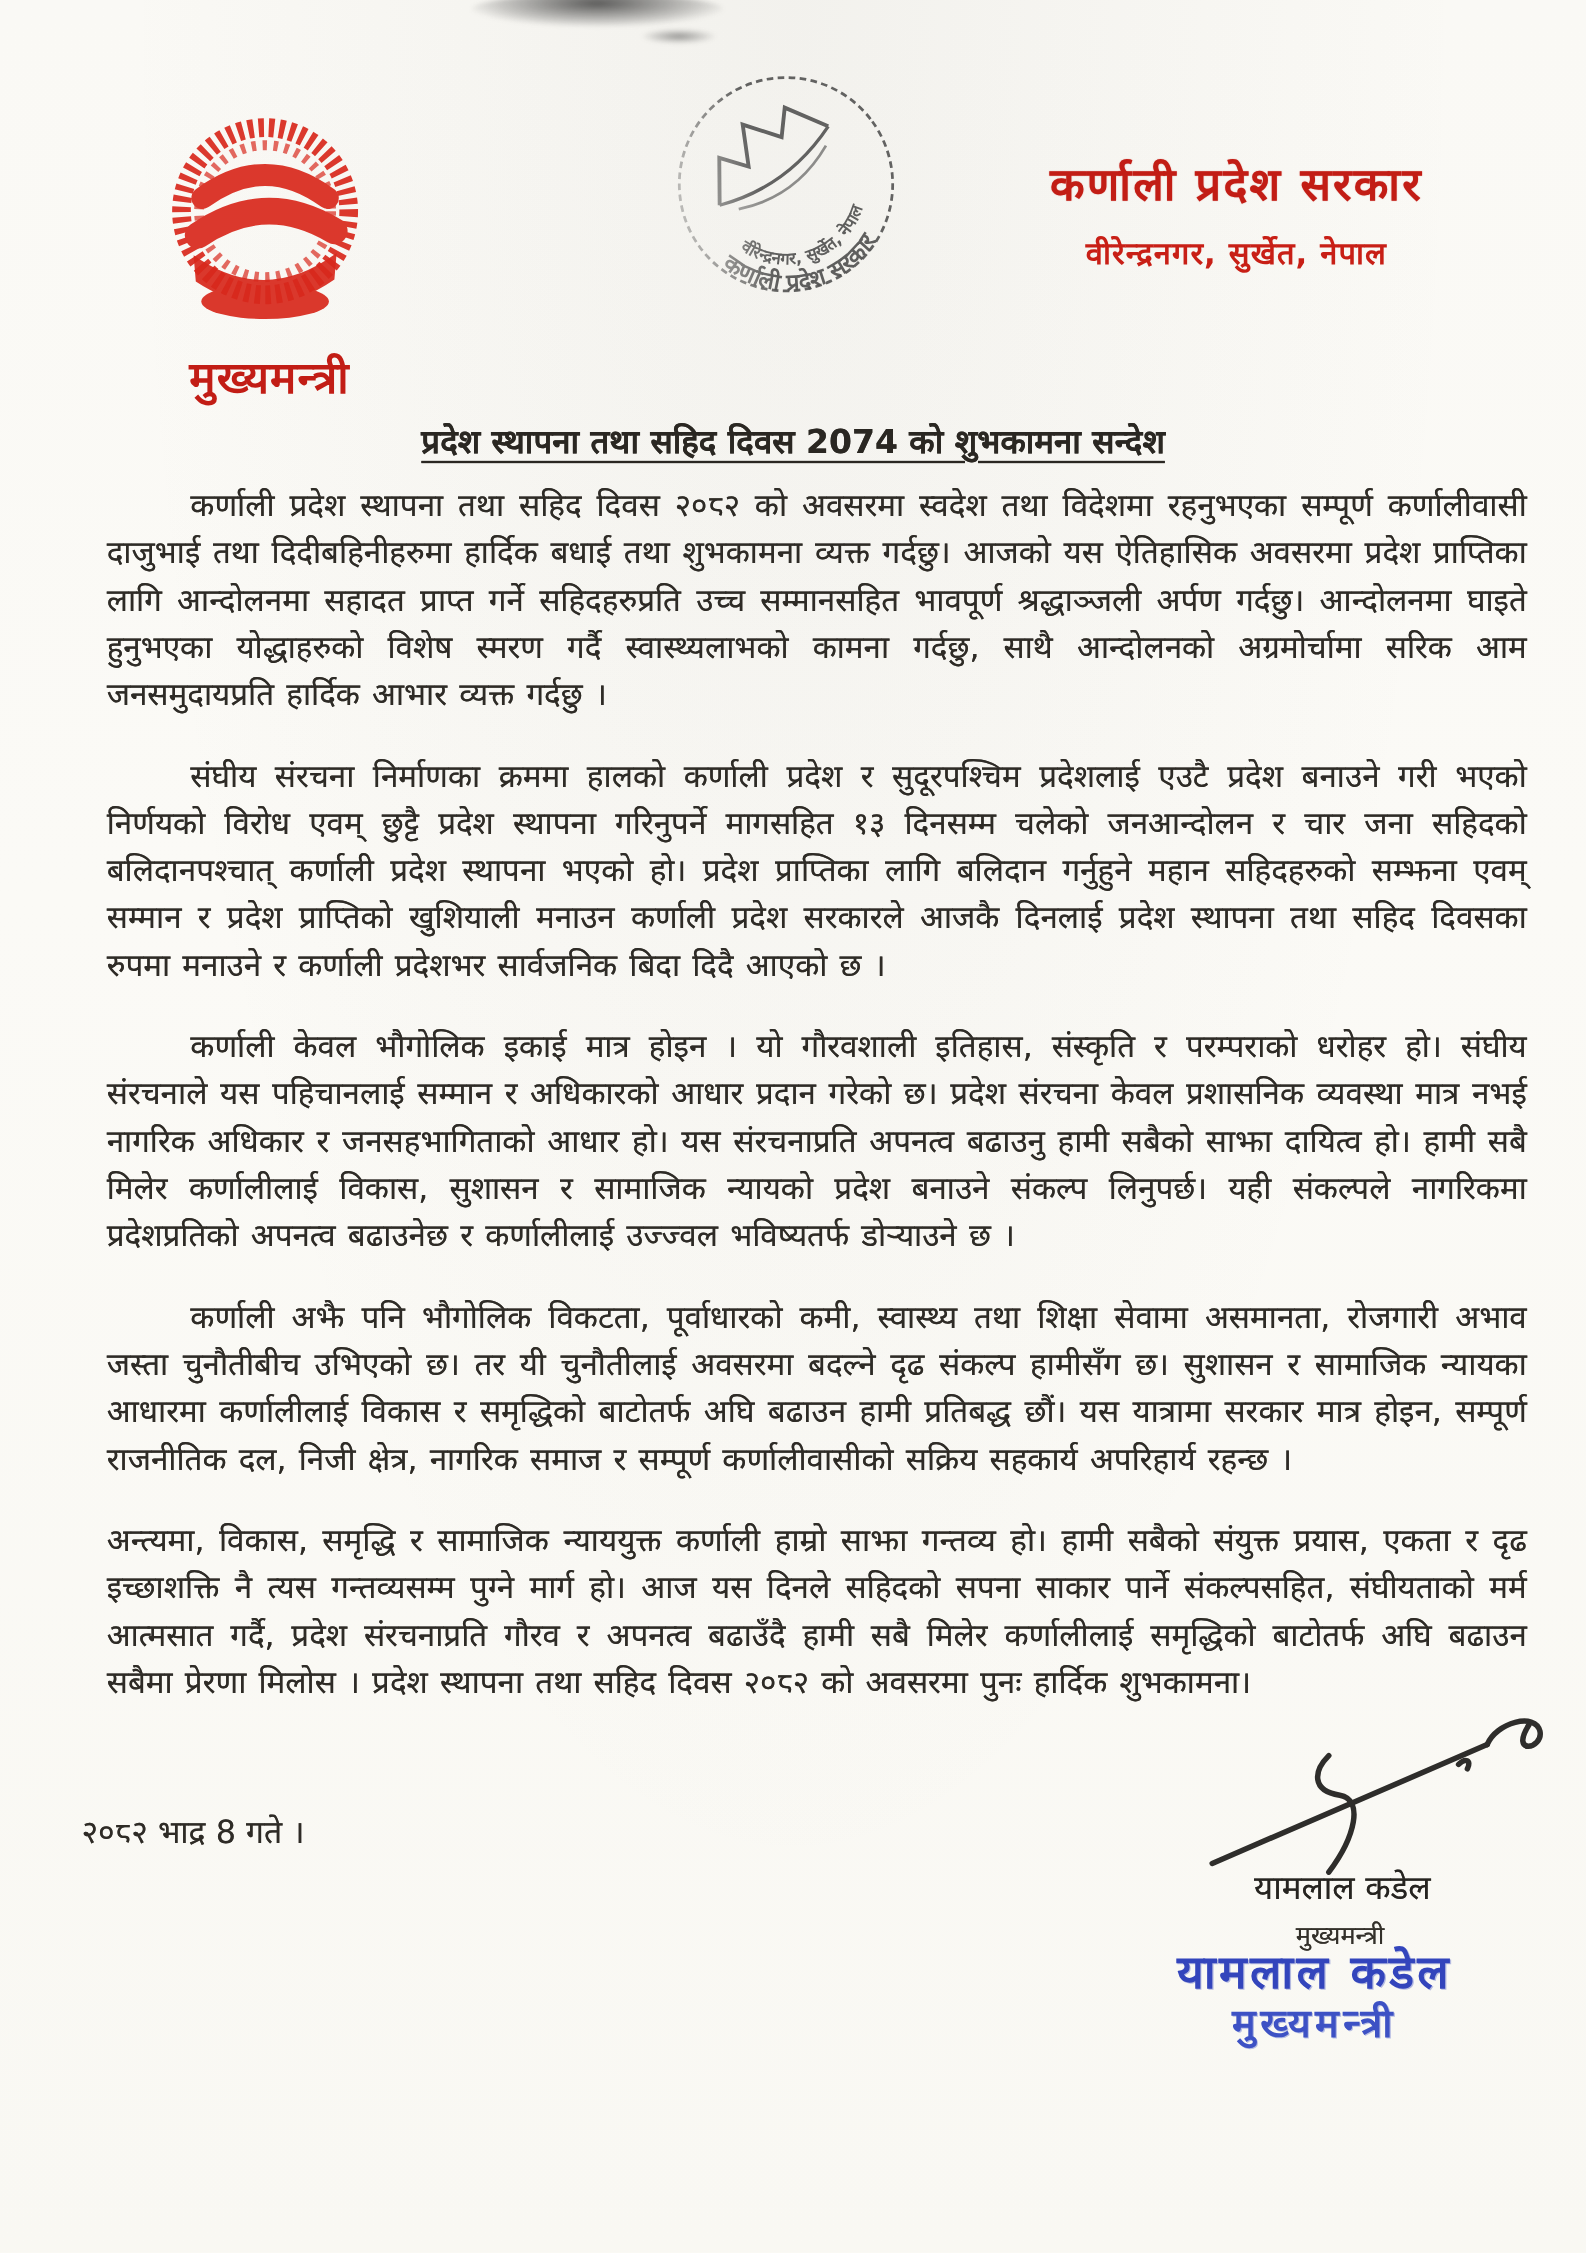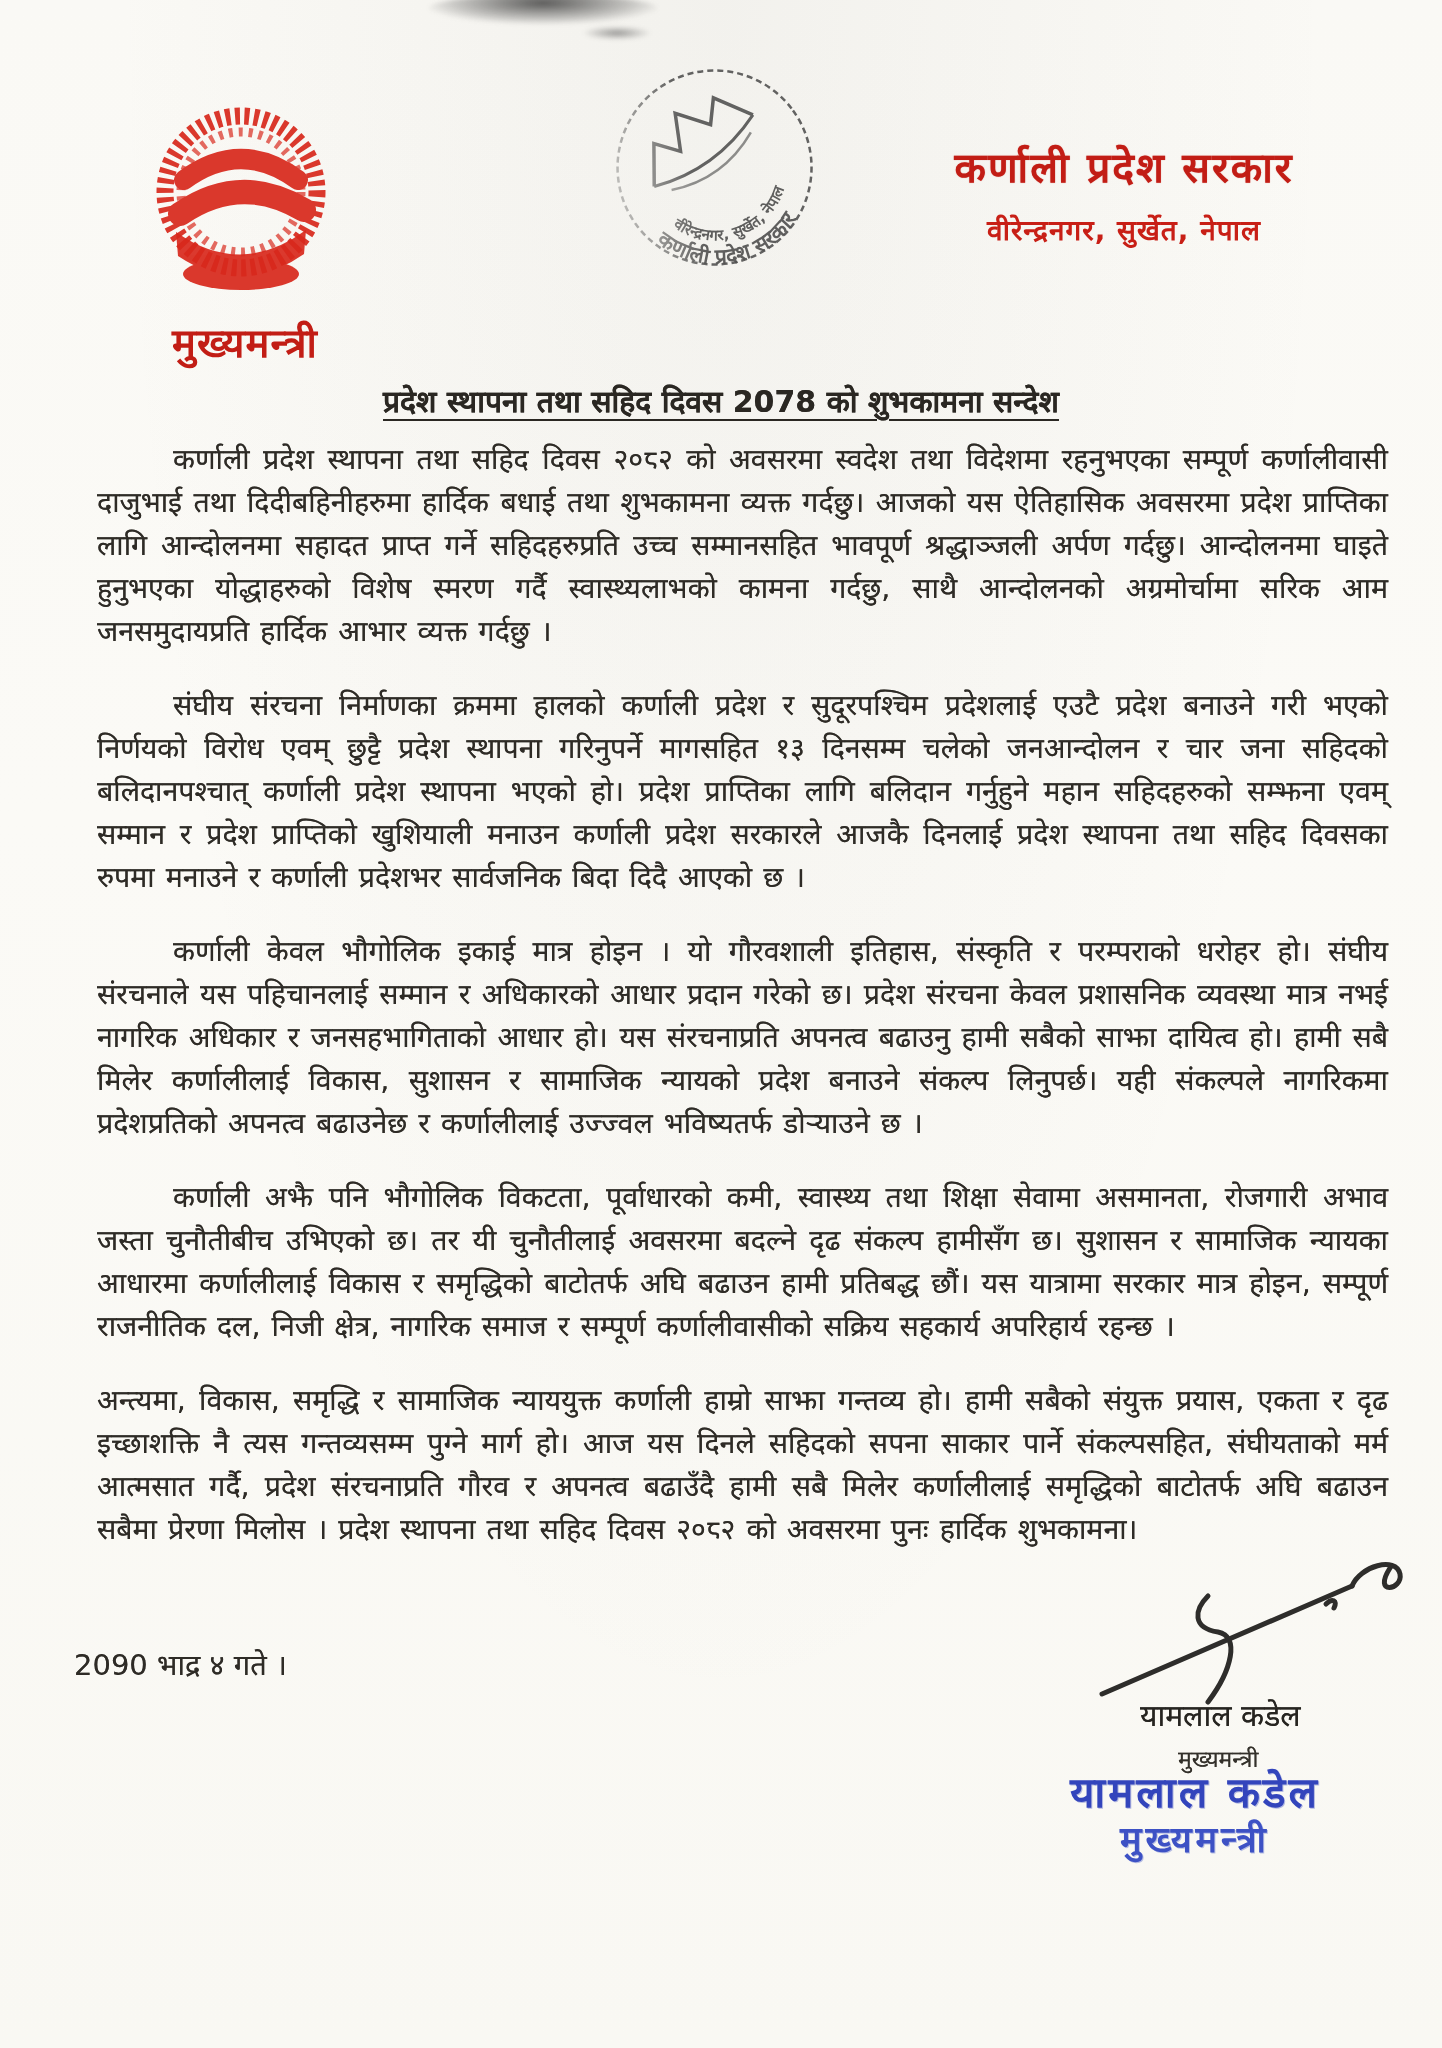--- a/index.html
+++ b/index.html
@@ -145,32 +145,32 @@
       <text font-size="15"><textPath href="#arcBot2" startOffset="10%">वीरेन्द्रनगर, सुर्खेत, नेपाल</textPath></text>
     </g>
   </svg>
 
   <div class="org-block">
     <div class="org-name">कर्णाली प्रदेश सरकार</div>
     <div class="org-address">वीरेन्द्रनगर, सुर्खेत, नेपाल</div>
   </div>
 
   <div class="letter-title">
-    <span>प्रदेश स्थापना तथा सहिद दिवस 2078 को शुभकामना सन्देश</span>
+    <span>प्रदेश स्थापना तथा सहिद दिवस 2074 को शुभकामना सन्देश</span>
   </div>
 
   <div class="body-text">
     <p class="para indent">कर्णाली प्रदेश स्थापना तथा सहिद दिवस २०८२ को अवसरमा स्वदेश तथा विदेशमा रहनुभएका सम्पूर्ण कर्णालीवासी दाजुभाई तथा दिदीबहिनीहरुमा हार्दिक बधाई तथा शुभकामना व्यक्त गर्दछु। आजको यस ऐतिहासिक अवसरमा प्रदेश प्राप्तिका लागि आन्दोलनमा सहादत प्राप्त गर्ने सहिदहरुप्रति उच्च सम्मानसहित भावपूर्ण श्रद्धाञ्जली अर्पण गर्दछु। आन्दोलनमा घाइते हुनुभएका योद्धाहरुको विशेष स्मरण गर्दै स्वास्थ्यलाभको कामना गर्दछु, साथै आन्दोलनको अग्रमोर्चामा सरिक आम जनसमुदायप्रति हार्दिक आभार व्यक्त गर्दछु ।</p>
     <p class="para indent">संघीय संरचना निर्माणका क्रममा हालको कर्णाली प्रदेश र सुदूरपश्चिम प्रदेशलाई एउटै प्रदेश बनाउने गरी भएको निर्णयको विरोध एवम् छुट्टै प्रदेश स्थापना गरिनुपर्ने मागसहित १३ दिनसम्म चलेको जनआन्दोलन र चार जना सहिदको बलिदानपश्चात् कर्णाली प्रदेश स्थापना भएको हो। प्रदेश प्राप्तिका लागि बलिदान गर्नुहुने महान सहिदहरुको सम्झना एवम् सम्मान र प्रदेश प्राप्तिको खुशियाली मनाउन कर्णाली प्रदेश सरकारले आजकै दिनलाई प्रदेश स्थापना तथा सहिद दिवसका रुपमा मनाउने र कर्णाली प्रदेशभर सार्वजनिक बिदा दिदै आएको छ ।</p>
     <p class="para indent">कर्णाली केवल भौगोलिक इकाई मात्र होइन । यो गौरवशाली इतिहास, संस्कृति र परम्पराको धरोहर हो। संघीय संरचनाले यस पहिचानलाई सम्मान र अधिकारको आधार प्रदान गरेको छ। प्रदेश संरचना केवल प्रशासनिक व्यवस्था मात्र नभई नागरिक अधिकार र जनसहभागिताको आधार हो। यस संरचनाप्रति अपनत्व बढाउनु हामी सबैको साझा दायित्व हो। हामी सबै मिलेर कर्णालीलाई विकास, सुशासन र सामाजिक न्यायको प्रदेश बनाउने संकल्प लिनुपर्छ। यही संकल्पले नागरिकमा प्रदेशप्रतिको अपनत्व बढाउनेछ र कर्णालीलाई उज्ज्वल भविष्यतर्फ डोऱ्याउने छ ।</p>
     <p class="para indent">कर्णाली अझै पनि भौगोलिक विकटता, पूर्वाधारको कमी, स्वास्थ्य तथा शिक्षा सेवामा असमानता, रोजगारी अभाव जस्ता चुनौतीबीच उभिएको छ। तर यी चुनौतीलाई अवसरमा बदल्ने दृढ संकल्प हामीसँग छ। सुशासन र सामाजिक न्यायका आधारमा कर्णालीलाई विकास र समृद्धिको बाटोतर्फ अघि बढाउन हामी प्रतिबद्ध छौं। यस यात्रामा सरकार मात्र होइन, सम्पूर्ण राजनीतिक दल, निजी क्षेत्र, नागरिक समाज र सम्पूर्ण कर्णालीवासीको सक्रिय सहकार्य अपरिहार्य रहन्छ ।</p>
     <p class="para">अन्त्यमा, विकास, समृद्धि र सामाजिक न्याययुक्त कर्णाली हाम्रो साझा गन्तव्य हो। हामी सबैको संयुक्त प्रयास, एकता र दृढ इच्छाशक्ति नै त्यस गन्तव्यसम्म पुग्ने मार्ग हो। आज यस दिनले सहिदको सपना साकार पार्ने संकल्पसहित, संघीयताको मर्म आत्मसात गर्दै, प्रदेश संरचनाप्रति गौरव र अपनत्व बढाउँदै हामी सबै मिलेर कर्णालीलाई समृद्धिको बाटोतर्फ अघि बढाउन सबैमा प्रेरणा मिलोस । प्रदेश स्थापना तथा सहिद दिवस २०८२ को अवसरमा पुनः हार्दिक शुभकामना।</p>
   </div>
 
-  <div class="date-line">2090 भाद्र ४ गते ।</div>
+  <div class="date-line">२०८२ भाद्र 8 गते ।</div>
 
   <svg class="signature-svg" viewBox="0 0 320 165">
     <g stroke="#1d1c1a" stroke-width="5" fill="none" stroke-linecap="round" opacity="0.92">
       <path d="M12,142 L262,34"></path>
       <path d="M262,34 C270,14 306,4 310,22 C313,38 282,44 300,16"></path>
       <path d="M118,44 C104,58 102,76 128,80 C150,84 142,118 118,150"></path>
       <path d="M236,52 C242,46 248,48 244,56"></path>
     </g>
   </svg>
 

